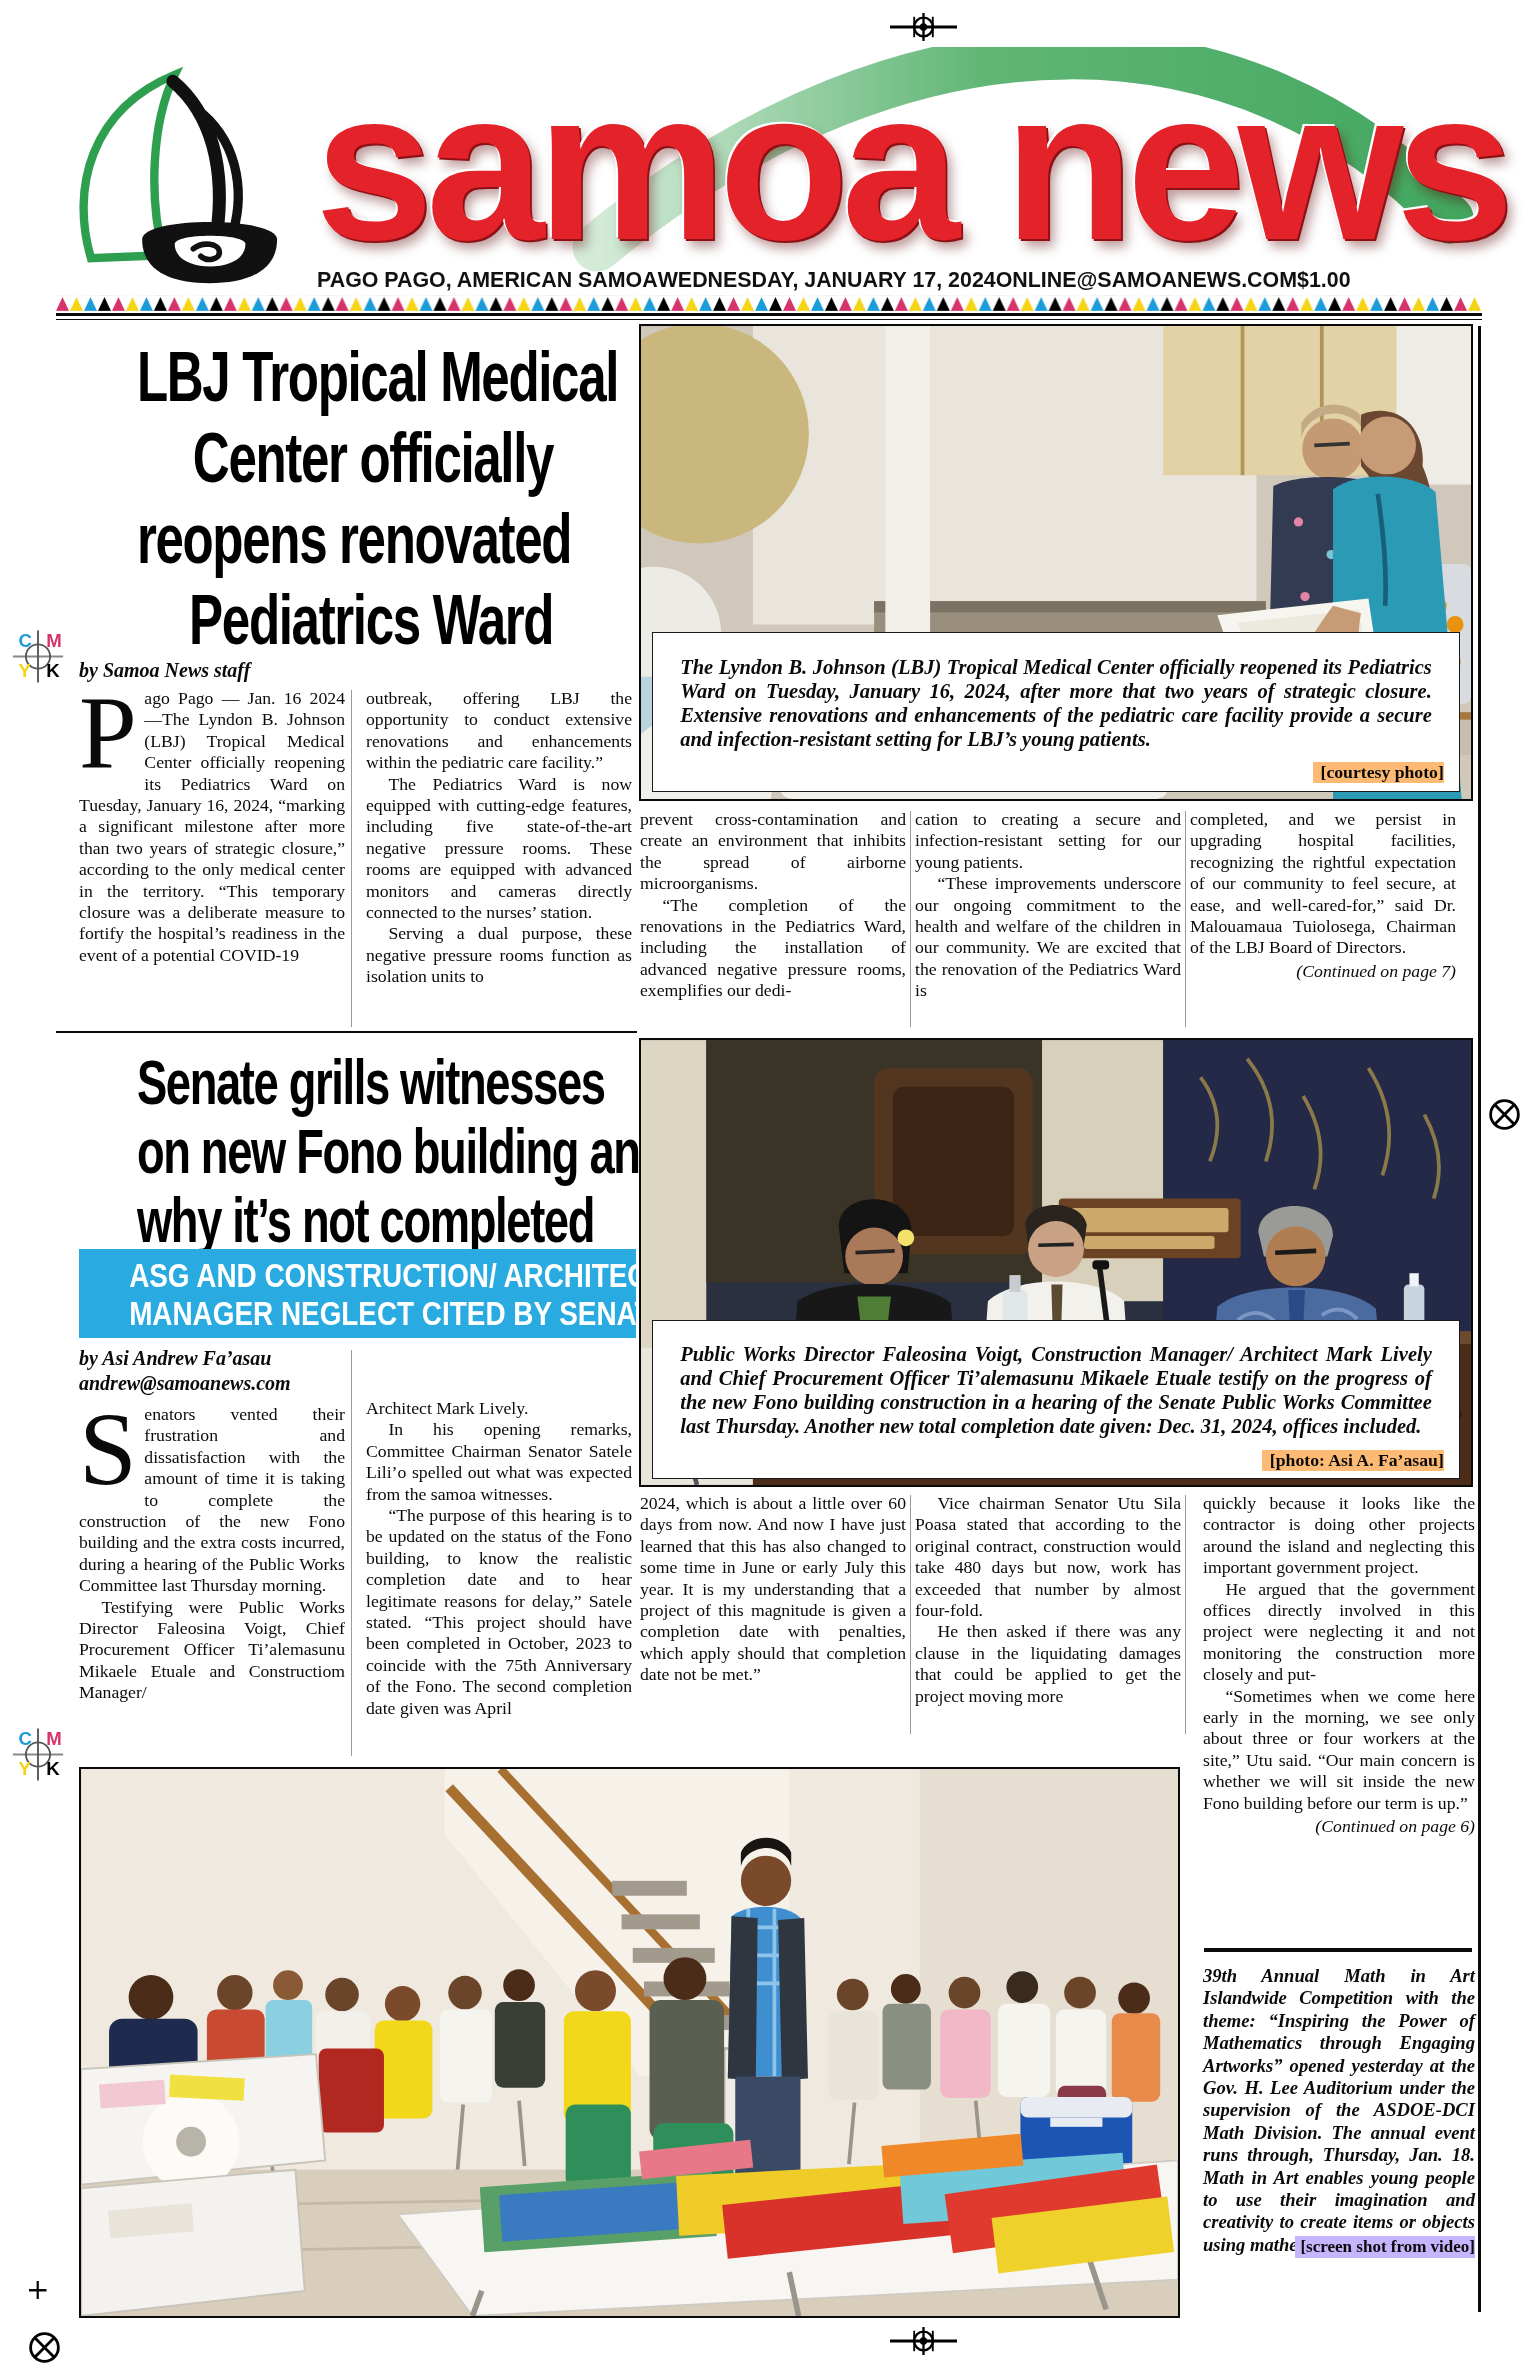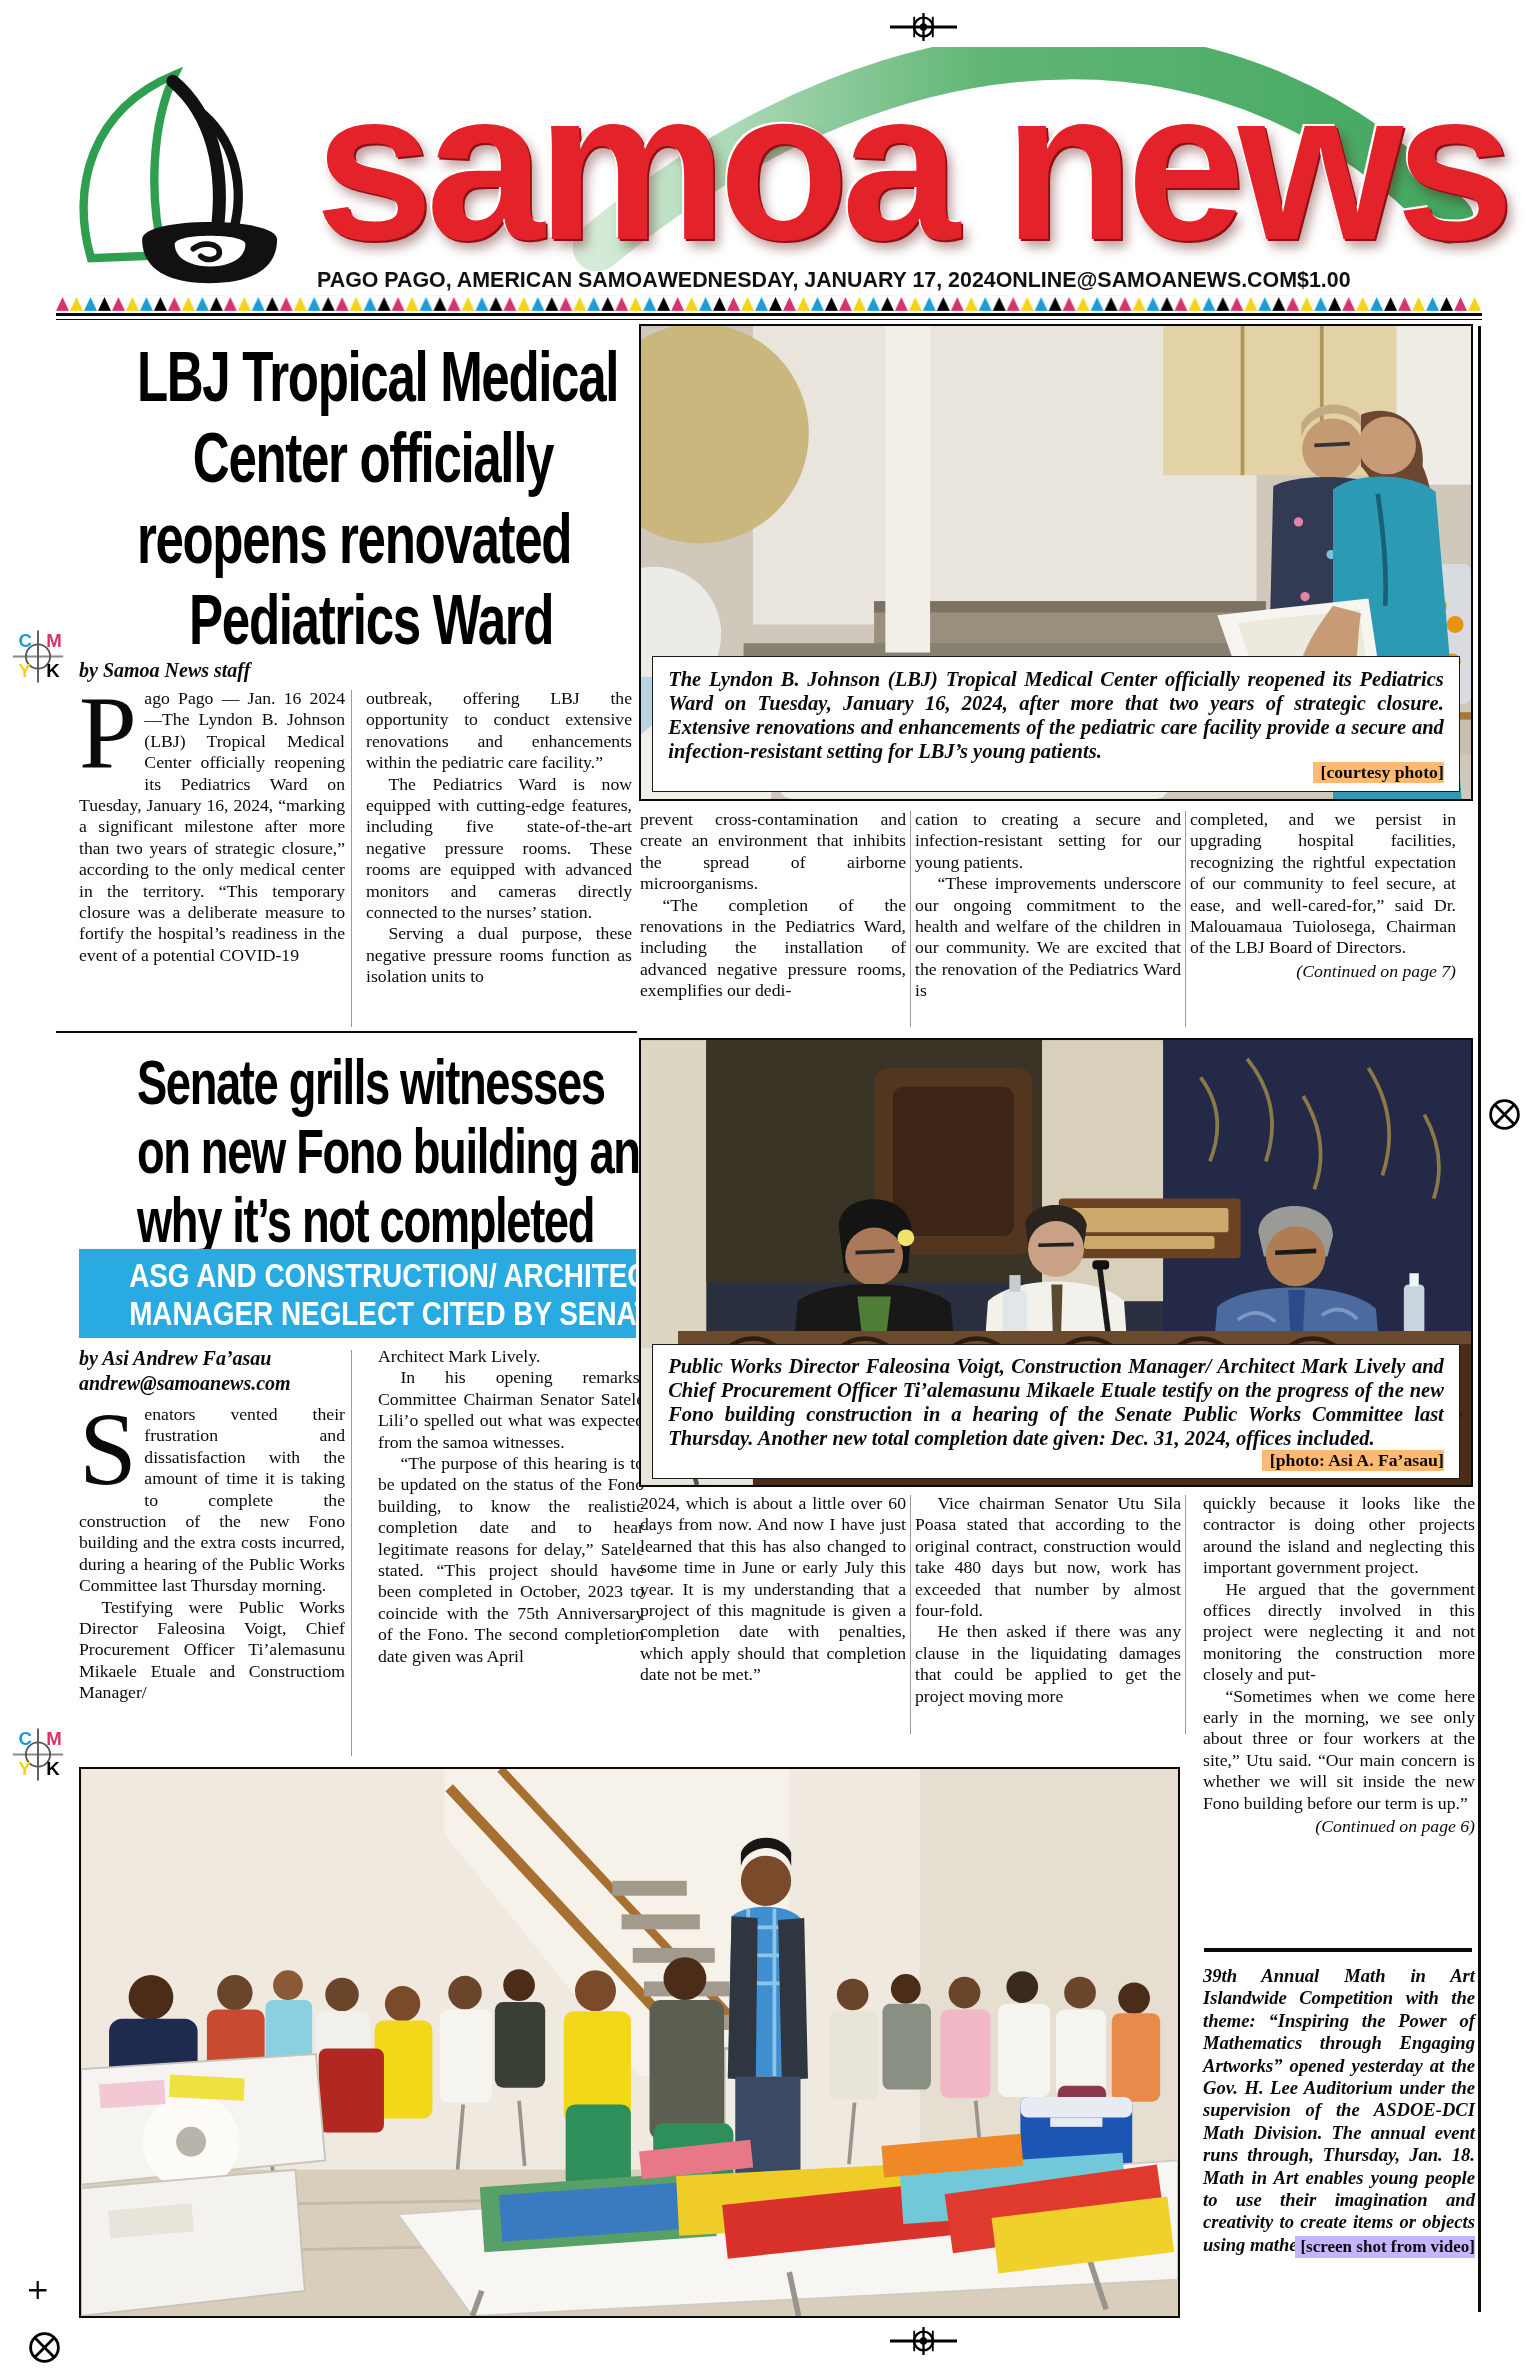--- a/index.html
+++ b/index.html
@@ -35,21 +35,21 @@
   .col{position:absolute;width:266px;font-size:17.7px;line-height:21.4px;text-align:justify;}
   .col p{margin:0;}
   .col p.ind{text-indent:22.4px;}
   .dropcap{float:left;font-size:104px;line-height:82px;padding:3.7px 7.5px 0 0;font-weight:normal;}
   .continued{font-style:italic;text-align:right !important;margin-top:1.9px !important;}
   
   .photo-frame{position:absolute;border:2.8px solid #0a0a0a;overflow:hidden;background:#8a8578;}
   .photo-frame svg{display:block;}
   .caption-box{position:absolute;left:11.2px;right:11.2px;background:#fff;border:0.9px solid #1a1a1a;
     padding:9.3px 15px 28px;}
-  .caption{font-style:italic;font-weight:bold;font-size:20.5px;line-height:24px;text-align:justify;margin:0;}
+  .caption{font-style:italic;font-weight:bold;font-size:20.5px;line-height:24px;text-align:justify;margin:12px;}
   .credit{position:absolute;right:15px;bottom:7.5px;font-weight:bold;font-size:17.7px;background:#fdba74;padding-left:7.5px;}
   
   #bottom-note{position:absolute;left:1203px;top:1965px;width:272px;font-style:italic;font-weight:bold;
     font-size:18.6px;line-height:22.4px;text-align:justify;}
   #bottom-note-credit{position:absolute;right:0;bottom:-1.9px;font-style:normal;font-weight:bold;
     font-size:17px;background:#c4b5fd;padding-left:5.6px;}
   
   .regletter{font-family:"Liberation Sans",sans-serif;font-weight:bold;font-size:20px;}
 </style>
 </head>
@@ -234,21 +234,21 @@
   <div class="abs byline" style="left:79px;top:1346px;width:270px;">
     <div>by Asi Andrew Fa’asau</div>
     <div>andrew@samoanews.com</div>
   </div>
 
   <div class="col" style="left:79px;top:1404px;height:358px;">
     <p><span class="dropcap">S</span><span>enators vented their frustration and dissatisfaction with the amount of time it is taking to complete the construction of the new Fono building and the extra costs incurred, during a hearing of the Public Works Committee last Thursday morning.</span></p>
     <p class="ind">Testifying were Public Works Director Faleosina Voigt, Chief Procurement Officer Ti’alemasunu Mikaele Etuale and Constructiom Manager/</p>
   </div>
   <div class="vrule" style="left:351px;top:1350px;height:406px;"></div>
-  <div class="col" style="left:366px;top:1346px;height:410px;margin-left:12px;">
+  <div class="col" style="left:366px;top:1398px;height:410px;">
     <p>Architect Mark Lively.</p>
     <p class="ind">In his opening remarks, Committee Chairman Senator Satele Lili’o spelled out what was expected from the samoa witnesses.</p>
     <p class="ind">“The purpose of this hearing is to be updated on the status of the Fono building, to know the realistic completion date and to hear legitimate reasons for delay,” Satele stated. “This project should have been completed in October, 2023 to coincide with the 75th Anniversary of the Fono. The second completion date given was April</p>
   </div>
 
   <div class="photo-frame" style="left:639px;top:1038px;width:830px;height:445px;">
     <svg width="830" height="445" viewBox="0 0 890 477">
       <rect width="890" height="477" fill="#2a3040"></rect>
       <rect x="0" y="0" width="70" height="477" fill="#ddd6c2"></rect>
       <rect x="430" y="0" width="130" height="280" fill="#d8d0ba"></rect>

